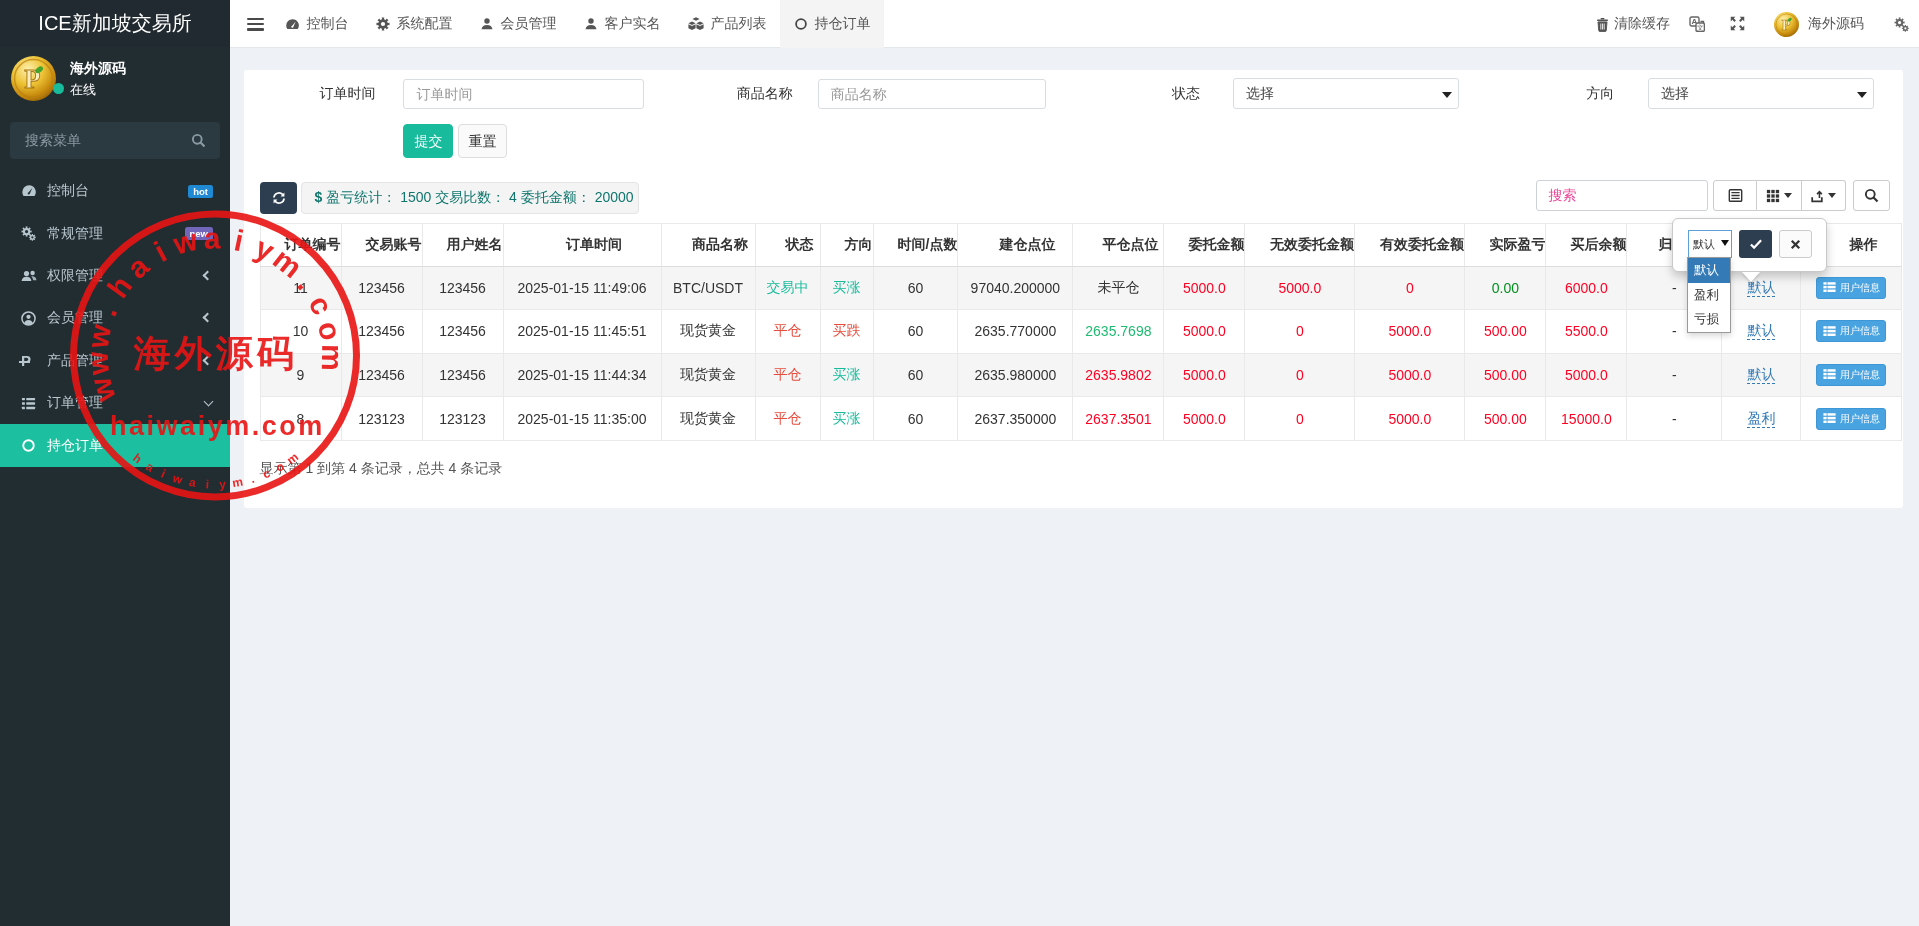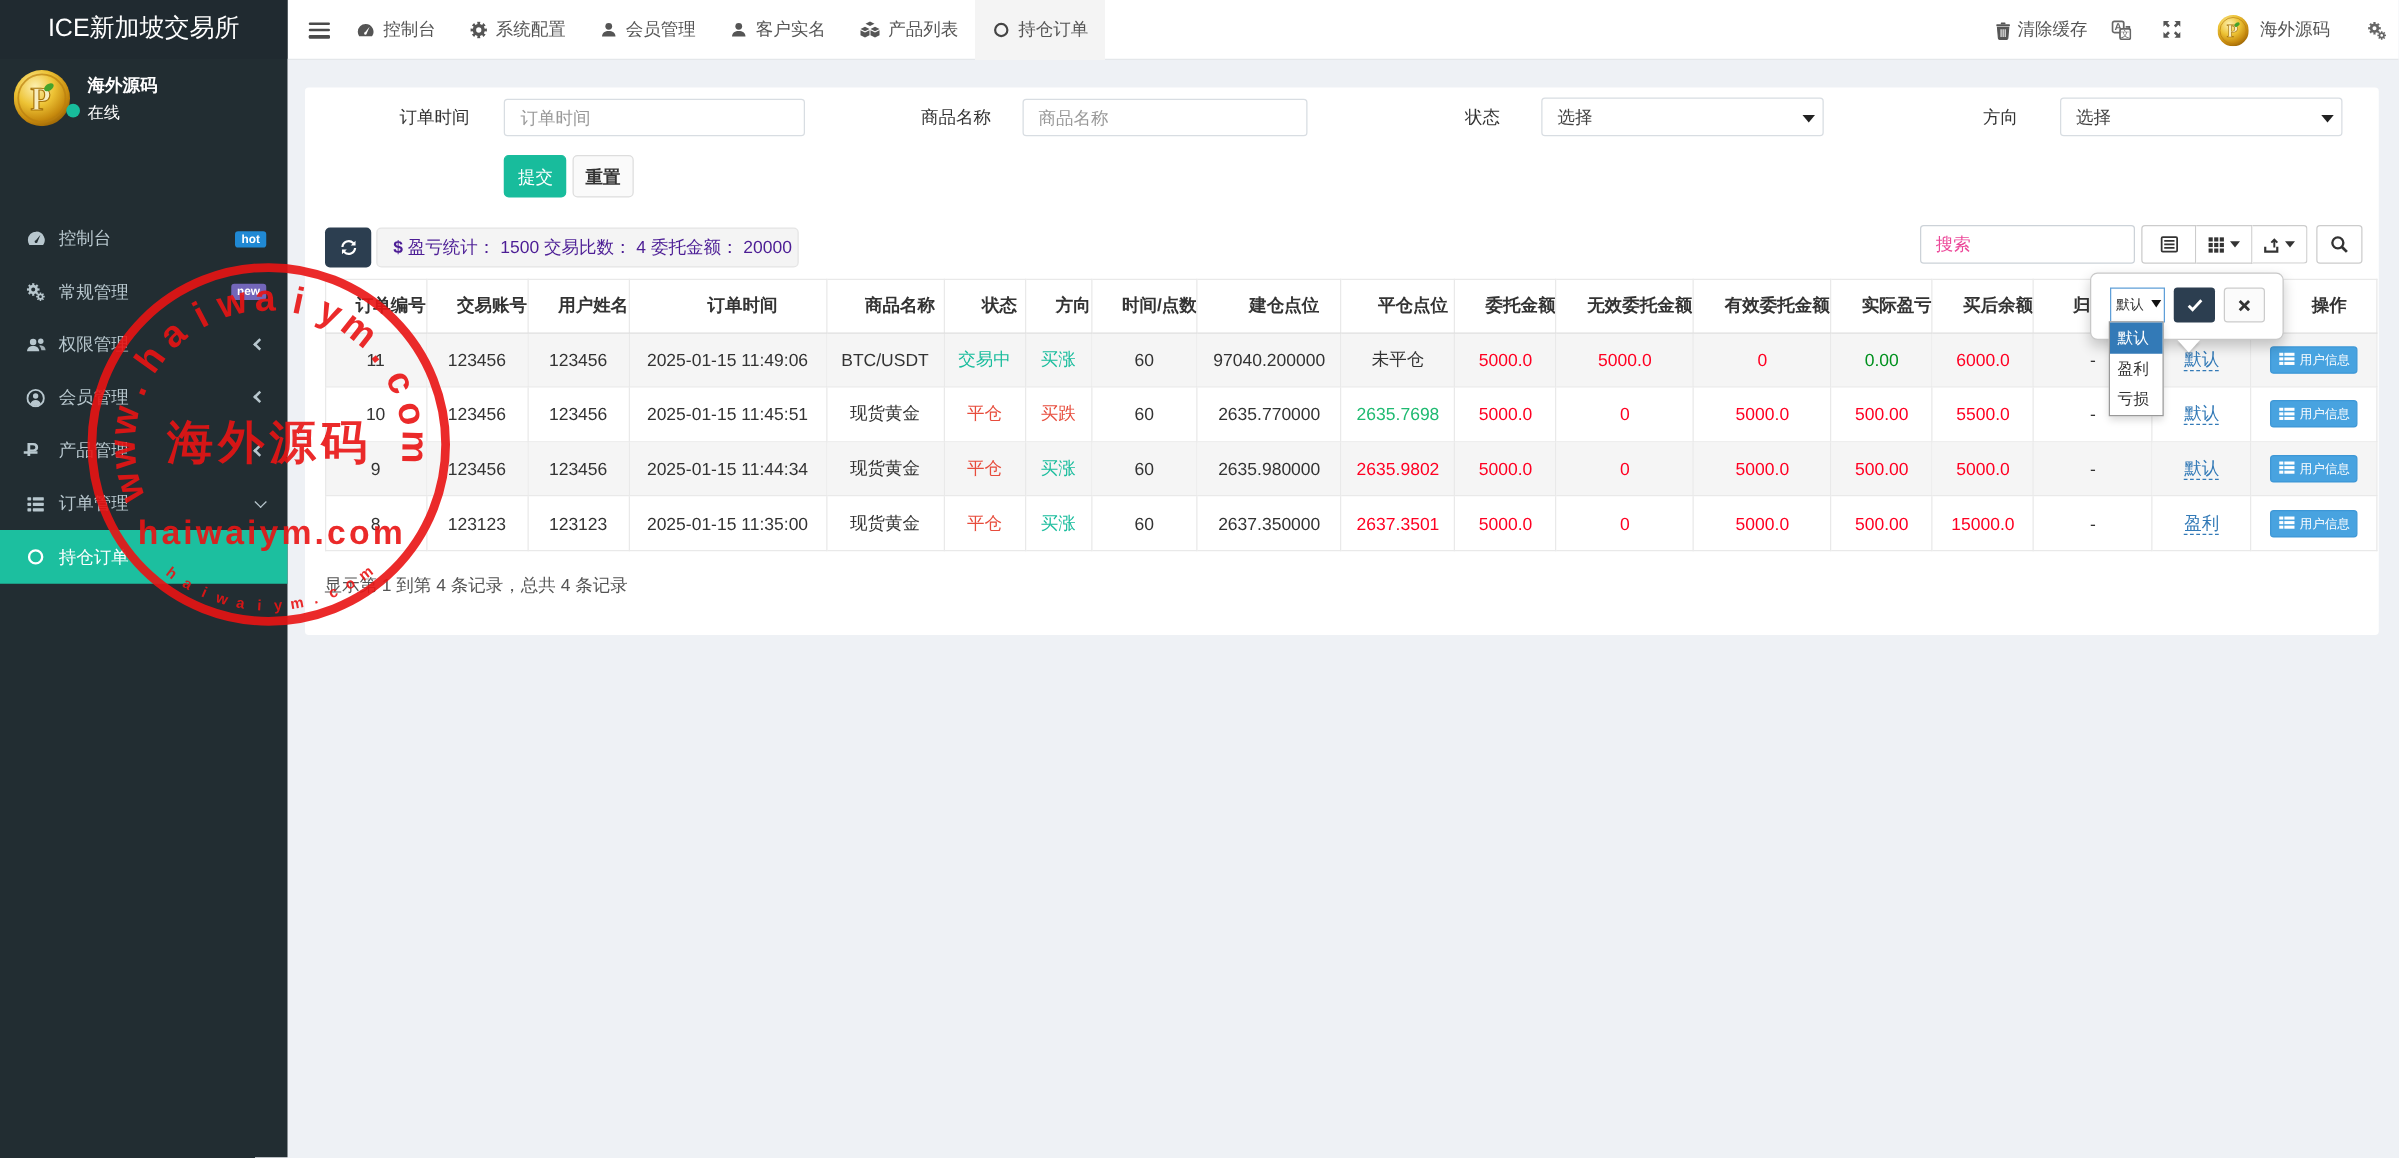--- a/index.html
+++ b/index.html
@@ -47,21 +47,21 @@
 .flabel { position:absolute; font-size:14px; color:#333; text-align:right; line-height:31px; }
 .finput { position:absolute; height:30px; border:1px solid #d8dde2; border-radius:3px; background:#fff; font-size:14px; color:#999; line-height:28px; padding-left:12px; }
 .fselect { position:absolute; height:31px; border:1px solid #d8dde2; border-radius:3px; background:#fff; font-size:14px; color:#444; line-height:29px; padding-left:12px; }
 .fselect .car { position:absolute; right:6px; top:13px; width:0; height:0; border-left:5.5px solid transparent; border-right:5.5px solid transparent; border-top:6px solid #222; }
 .btn { position:absolute; border-radius:4px; font-size:14px; text-align:center; }
 .btn-teal { background:#18bc9c; color:#fff; border:1px solid #18bc9c; }
 .btn-def { background:#fafafa; color:#333; border:1px solid #ddd; }
 
 
 #btnRefresh { position:absolute; left:16.3px; top:112px; width:37px; height:31.5px; background:#2c3e50; border-radius:4px; display:flex; align-items:center; justify-content:center; }
-#stats { position:absolute; left:56.6px; top:112px; width:338px; height:31.5px; background:#f4f4f4; border:1px solid #e4e4e4; border-radius:4px; color:#4c1d95; font-size:14px; line-height:29.5px; padding-left:13px; white-space:nowrap; }
+#stats { position:absolute; left:56.6px; top:112px; width:338px; height:31.5px; background:#f4f4f4; border:1px solid #e4e4e4; border-radius:4px; color:#0f766e; font-size:14px; line-height:29.5px; padding-left:13px; white-space:nowrap; }
 #srch { position:absolute; left:1291.6px; top:110px; width:172px; height:31px; border:1px solid #ccd2d8; border-radius:3px; color:#ec4899; font-size:14px; line-height:29px; padding-left:12px; background:#fff; }
 .tbtn { height:31px; background:#fff; border:1px solid #ccc; display:flex; align-items:center; justify-content:center; }
 #tgroup { position:absolute; left:1468.9px; top:110px; display:flex; }
 #tgroup .tbtn { width:44.4px; }
 #tgroup .tbtn + .tbtn { border-left:none; }
 #tgroup .tbtn:first-child { border-radius:3px 0 0 3px; }
 #tgroup .tbtn:last-child { border-radius:0 3px 3px 0; }
 #mbtn { position:absolute; left:1608.6px; top:110px; width:37px; border-radius:3px; }
 .caret { width:0; height:0; border-left:4px solid transparent; border-right:4px solid transparent; border-top:5px solid #333; margin-left:4px; }
 
@@ -216,20 +216,25 @@
 </svg>
 
 <div id="sidebar">
   <div id="brand">ICE新加坡交易所</div>
   <div id="userpanel">
     <svg class="avatar" viewBox="0 0 44 44">
         <use href="#coin"></use>
       </svg>
     <div class="uname">海外源码</div>
     <div class="ustat"><span class="dot"></span>在线</div>
+  </div>
+  <div id="sbsearch">搜索菜单
+    <svg width="15" height="15" viewBox="0 0 16 16" fill="#97a6ad">
+        <use href="#i-search"></use>
+      </svg>
   </div>
   <div id="menu">
     <div class="mi">
         <span class="ic">
           <svg width="16" height="16" viewBox="0 0 16 16" fill="#b8c7ce">
             <use href="#i-dash"></use>
           </svg>
         </span>
         <span class="tx">控制台</span>
         <span class="badge hot">hot</span>
@@ -339,21 +344,21 @@
   <div id="panel">
     <div class="flabel" style="right:1527.4px;top:8px;">订单时间</div>
     <div class="finput" style="left:159.4px;top:9px;width:241px;">订单时间</div>
     <div class="flabel" style="right:1110.3px;top:8px;">商品名称</div>
     <div class="finput" style="left:573.8px;top:8.8px;width:228px;">商品名称</div>
     <div class="flabel" style="right:703px;top:7.7px;">状态</div>
     <div class="fselect" style="left:989.1px;top:7.7px;width:225.6px;">选择<span class="car"></span></div>
     <div class="flabel" style="right:288.7px;top:7.9px;">方向</div>
     <div class="fselect" style="left:1403.9px;top:7.9px;width:226.4px;">选择<span class="car"></span></div>
     <div class="btn btn-teal" style="left:159.4px;top:54px;width:50px;height:34px;line-height:32px;">提交</div>
-    <div class="btn btn-def" style="left:213.7px;top:54px;width:49.4px;height:34px;line-height:32px;font-weight:bold;">重置</div>
+    <div class="btn btn-def" style="left:213.7px;top:54px;width:49.4px;height:34px;line-height:32px;">重置</div>
 
     <div id="btnRefresh">
         <svg width="14" height="14" viewBox="0 0 16 16" fill="#fff">
           <use href="#i-refresh"></use>
         </svg>
       </div>
     <div id="stats"><b>$</b> 盈亏统计：&nbsp;1500 交易比数：&nbsp;4 委托金额：&nbsp;20000</div>
     <div id="srch">搜索</div>
     <div id="tgroup">
       <div class="tbtn">

